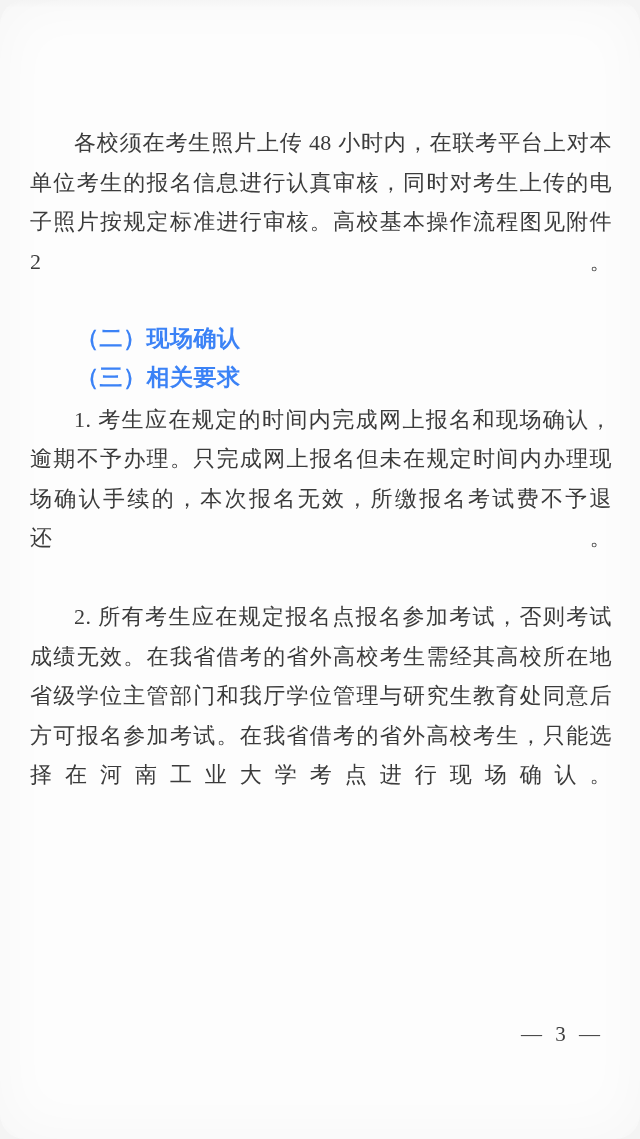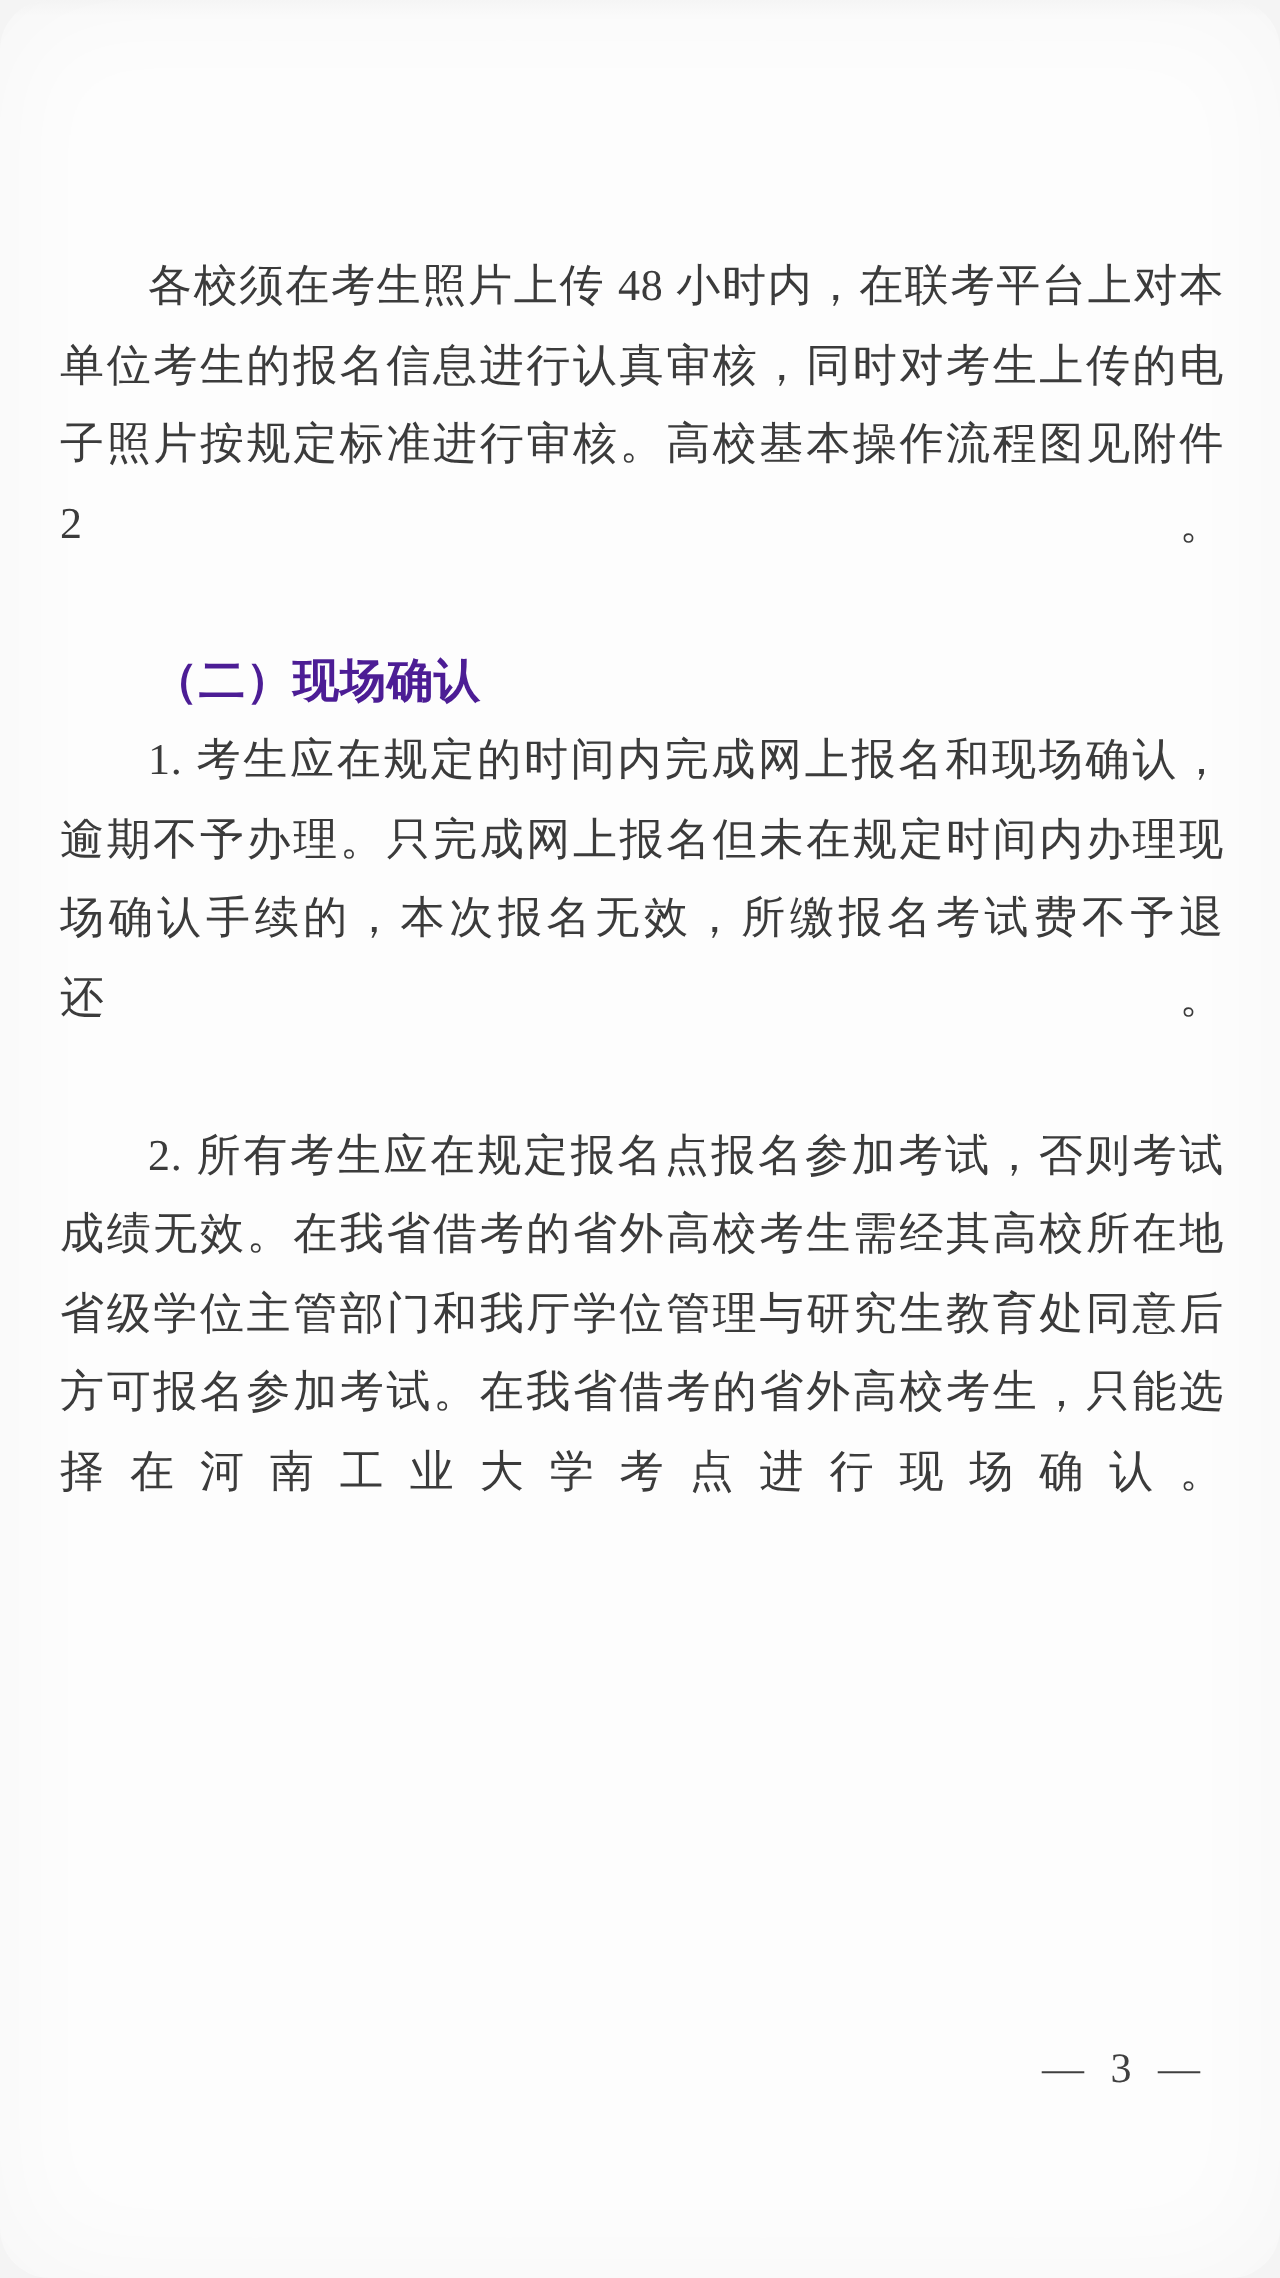--- a/index.html
+++ b/index.html
@@ -37,25 +37,25 @@
   }
 
   .body-para::after {
     
     content: "";
     display: inline-block;
     width: 100%;
   }
 
   .section-heading {
-    font-family: Liberation Sans, sans-serif;
+    font-family: Liberation Mono, monospace;
     font-size: 23px;
     font-weight: bold;
     line-height: 39.5px;
-    color: #4c1d95;
+    color: #3b82f6;
     text-indent: 2em;
     letter-spacing: 0.5px;
   }
 
   .page-number {
     position: absolute;
     top: 1022px;
     right: 36px;
     font-size: 21px;
     color: #3f3f3f;
@@ -78,20 +78,21 @@
 
 <div class="scan-page">
   <div class="scan-smudge"></div>
 
   <div class="content">
     <p class="body-para">各校须在考生照片上传 48 小时内，在联考平台上对本单位考生的报名信息进行认真审核，同时对考生上传的电子照片按规定标准进行审核。高校基本操作流程图见附件 2。</p>
 
     <h3 class="section-heading">（二）现场确认</h3>
 
 
+    <h3 class="section-heading">（三）相关要求</h3>
 
     <p class="body-para">1. 考生应在规定的时间内完成网上报名和现场确认，逾期不予办理。只完成网上报名但未在规定时间内办理现场确认手续的，本次报名无效，所缴报名考试费不予退还。</p>
 
     <p class="body-para">2. 所有考生应在规定报名点报名参加考试，否则考试成绩无效。在我省借考的省外高校考生需经其高校所在地省级学位主管部门和我厅学位管理与研究生教育处同意后方可报名参加考试。在我省借考的省外高校考生，只能选择在河南工业大学考点进行现场确认。</p>
 
   </div>
 
   <div class="page-number">— 3 —</div>
 </div>
 

